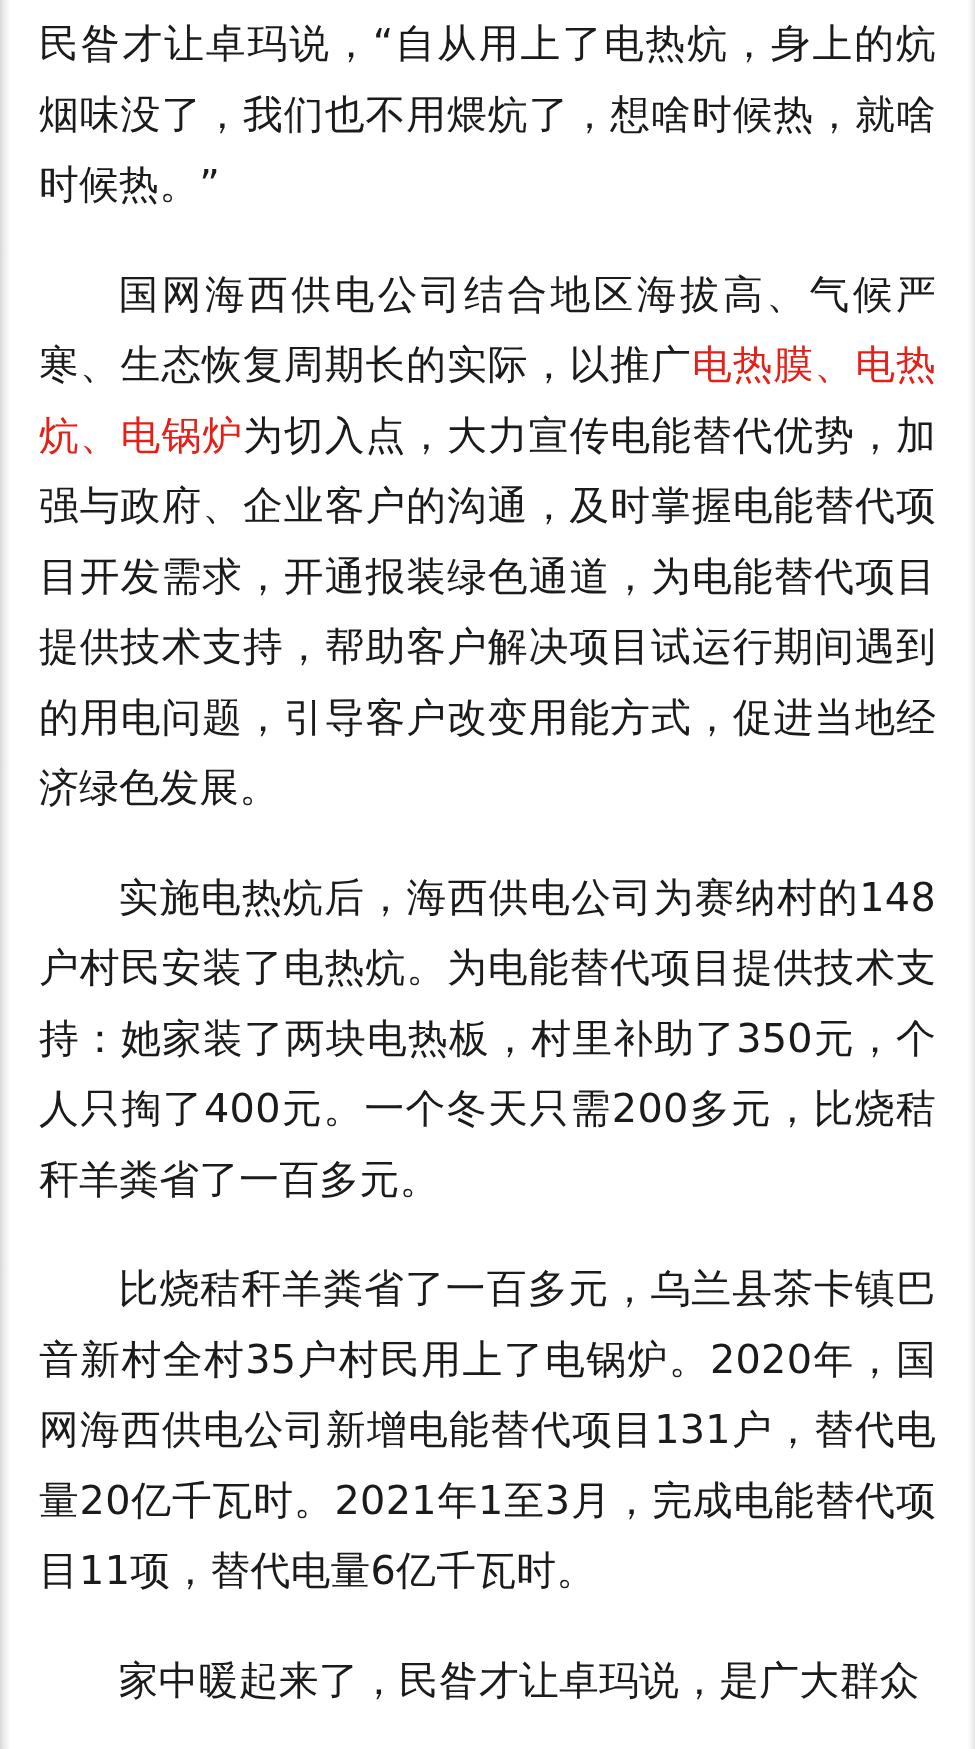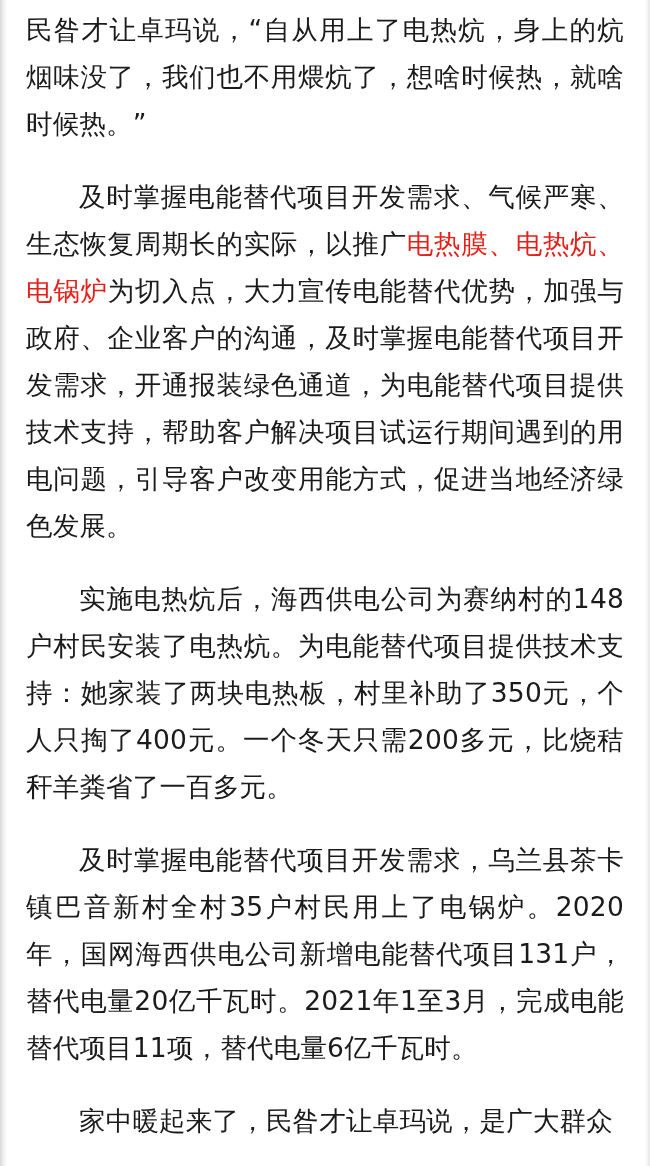--- a/index.html
+++ b/index.html
@@ -64,29 +64,29 @@
   <div class="edge-left"></div>
   <div class="edge-right"></div>
 
   <div class="first-block">
 
     <p class="para">
       <span>民昝才让卓玛说，“自从用上了电热炕，身上的炕烟味没了，我们也不用煨炕了，想啥时候热，就啥时候热。”</span>
     </p>
 
     <p class="para indent">
-      <span>及时掌握电能替代项目开发需求、气候严寒、生态恢复周期长的实际，以推广</span><span class="hl">电热膜、电热炕、电锅炉</span><span>为切入点，大力宣传电能替代优势，加强与政府、企业客户的沟通，及时掌握电能替代项目开发需求，开通报装绿色通道，为电能替代项目提供技术支持，帮助客户解决项目试运行期间遇到的用电问题，引导客户改变用能方式，促进当地经济绿色发展。</span>
+      <span>国网海西供电公司结合地区海拔高、气候严寒、生态恢复周期长的实际，以推广</span><span class="hl">电热膜、电热炕、电锅炉</span><span>为切入点，大力宣传电能替代优势，加强与政府、企业客户的沟通，及时掌握电能替代项目开发需求，开通报装绿色通道，为电能替代项目提供技术支持，帮助客户解决项目试运行期间遇到的用电问题，引导客户改变用能方式，促进当地经济绿色发展。</span>
     </p>
 
     <p class="para indent">
       <span>实施电热炕后，海西供电公司为赛纳村的148户村民安装了电热炕。为电能替代项目提供技术支持：她家装了两块电热板，村里补助了350元，个人只掏了400元。一个冬天只需200多元，比烧秸秆羊粪省了一百多元。</span>
     </p>
 
     <p class="para indent">
-      <span>及时掌握电能替代项目开发需求，乌兰县茶卡镇巴音新村全村35户村民用上了电锅炉。2020年，国网海西供电公司新增电能替代项目131户，替代电量20亿千瓦时。2021年1至3月，完成电能替代项目11项，替代电量6亿千瓦时。</span>
+      <span>比烧秸秆羊粪省了一百多元，乌兰县茶卡镇巴音新村全村35户村民用上了电锅炉。2020年，国网海西供电公司新增电能替代项目131户，替代电量20亿千瓦时。2021年1至3月，完成电能替代项目11项，替代电量6亿千瓦时。</span>
     </p>
 
     <p class="para indent">
       <span>家中暖起来了，民昝才让卓玛说，是广大群众</span>
     </p>
 
   </div>
 </div>
 
 </body></html>

